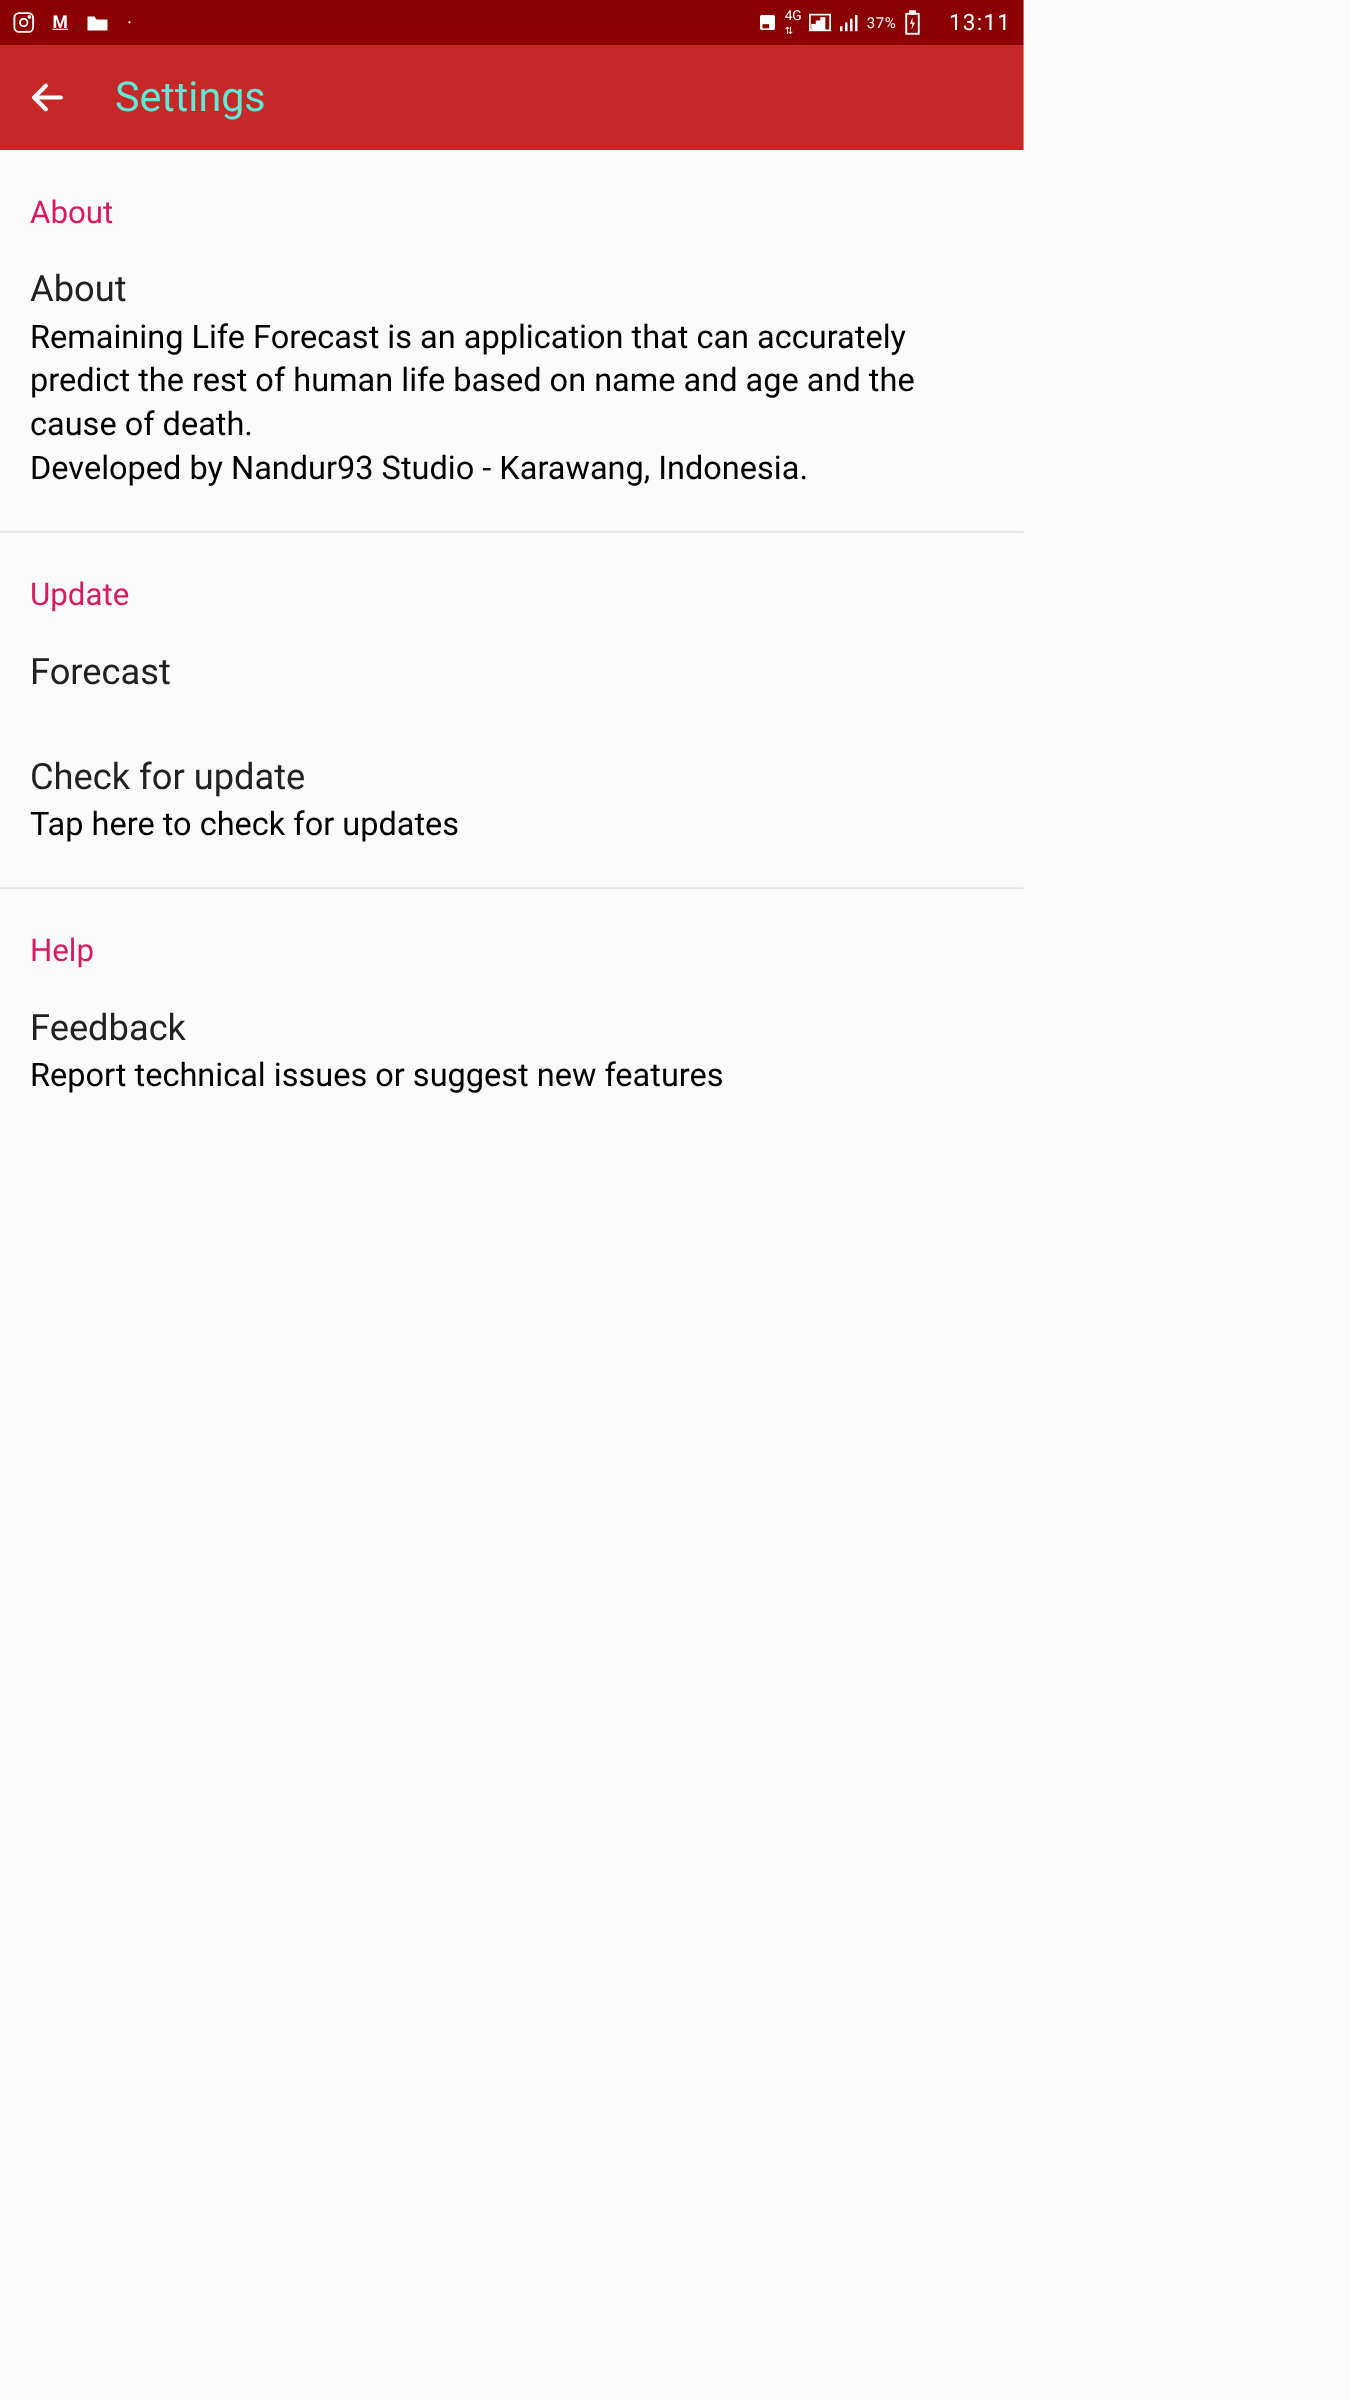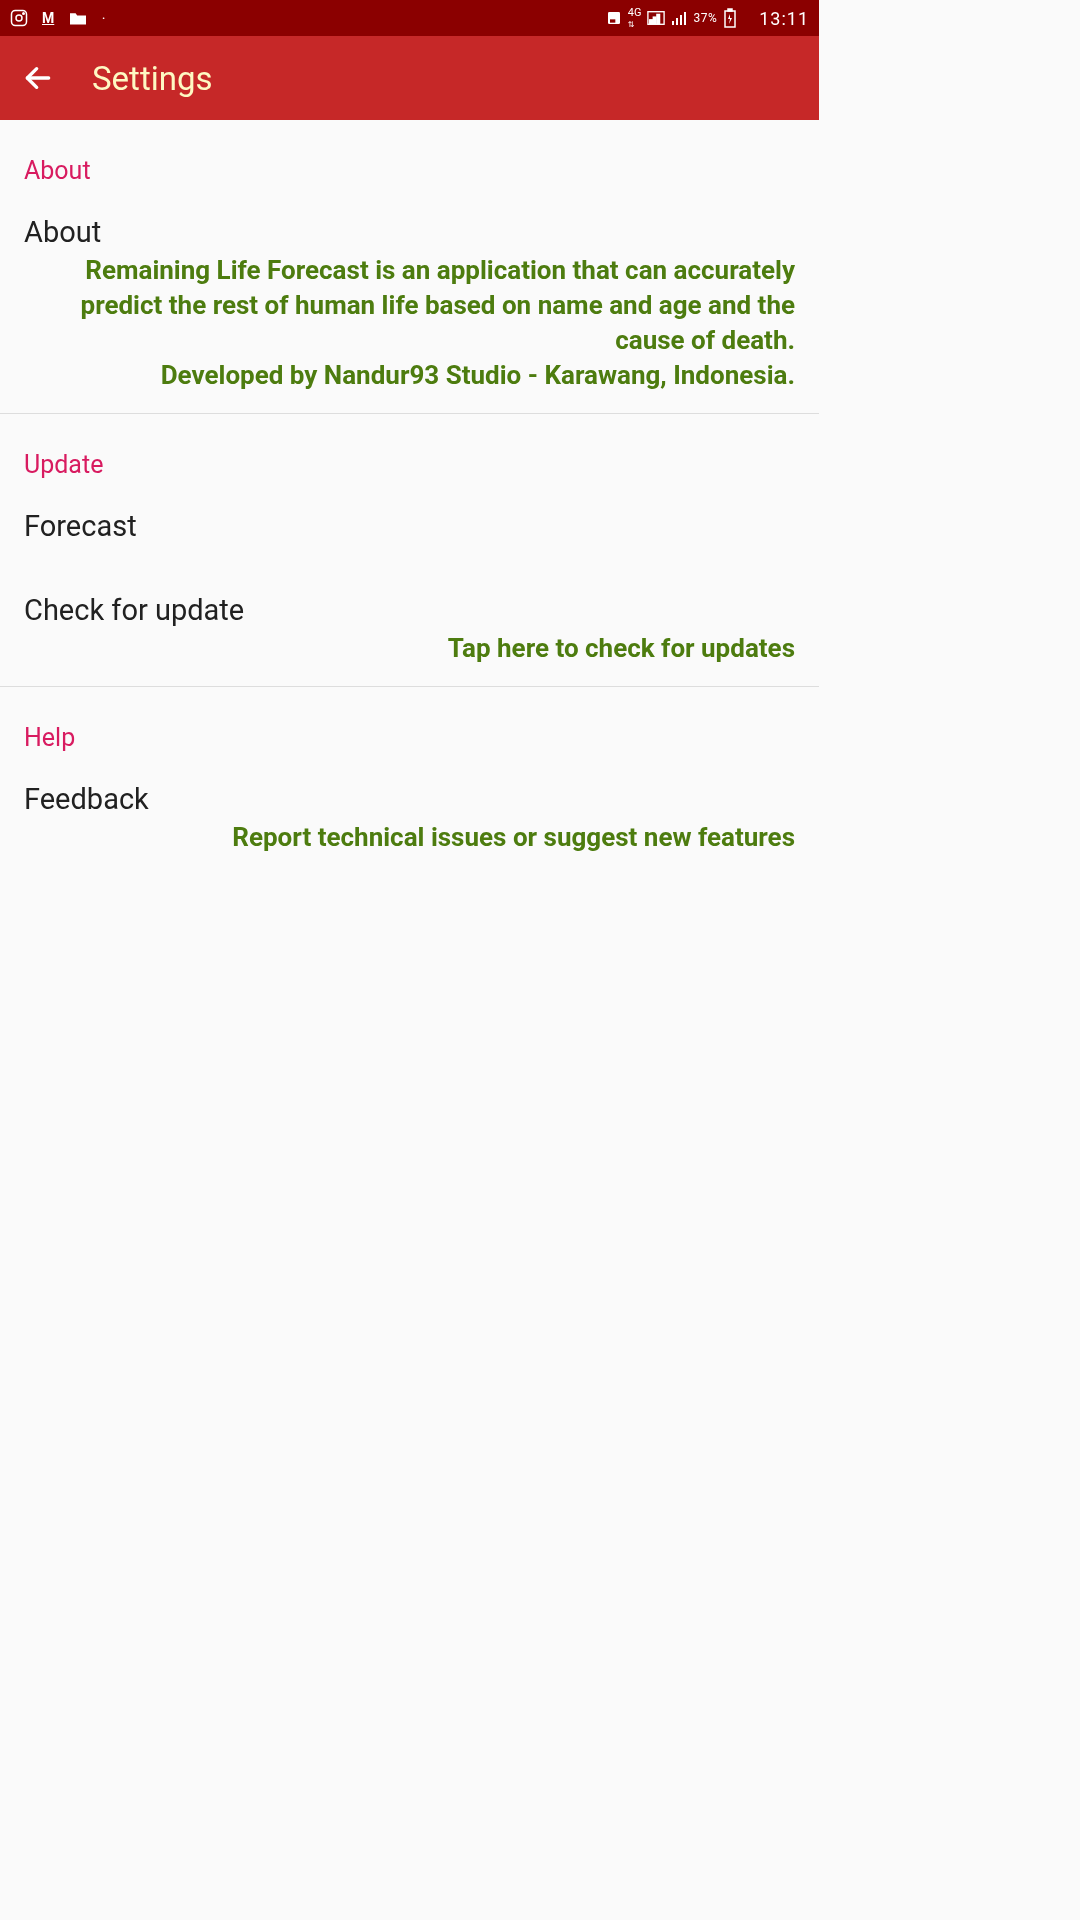--- a/index.html
+++ b/index.html
@@ -49,55 +49,54 @@
   }
   .back-btn {
     width: 36px;
     height: 36px;
     display: flex;
     align-items: center;
     justify-content: center;
     color: #fff;
   }
   .app-title {
-    color: #fef9c3;
+    color: #5eead4;
     font-size: 33px;
     font-weight: 400;
   }
   .content {
     padding: 0;
   }
   .section {
     border-bottom: 1px solid #ddd;
-    padding-bottom: 8px;
+    padding-bottom: 20px;
   }
   .section:last-child {
     border-bottom: none;
   }
   .section-header {
     color: #d81b60;
     font-size: 25px;
     font-weight: 400;
     padding: 36px 24px 10px 24px;
   }
   .item {
     padding: 20px 24px 12px 24px;
   }
   .item-title {
     color: #212121;
     font-size: 29px;
     font-weight: 400;
     margin-bottom: 4px;
   }
   .item-desc {
-    color: #4d7c0f;
+    color: #000000;
     font-size: 26px;
-    font-weight: 700;
+    font-weight: 400;
     line-height: 1.35;
-    text-align: right;
   }
   .battery-text {
     font-size: 12px;
     letter-spacing: 0.5px;
   }
   .time-text {
     font-size: 18px;
     letter-spacing: 1px;
     margin-left: 16px;
   }

